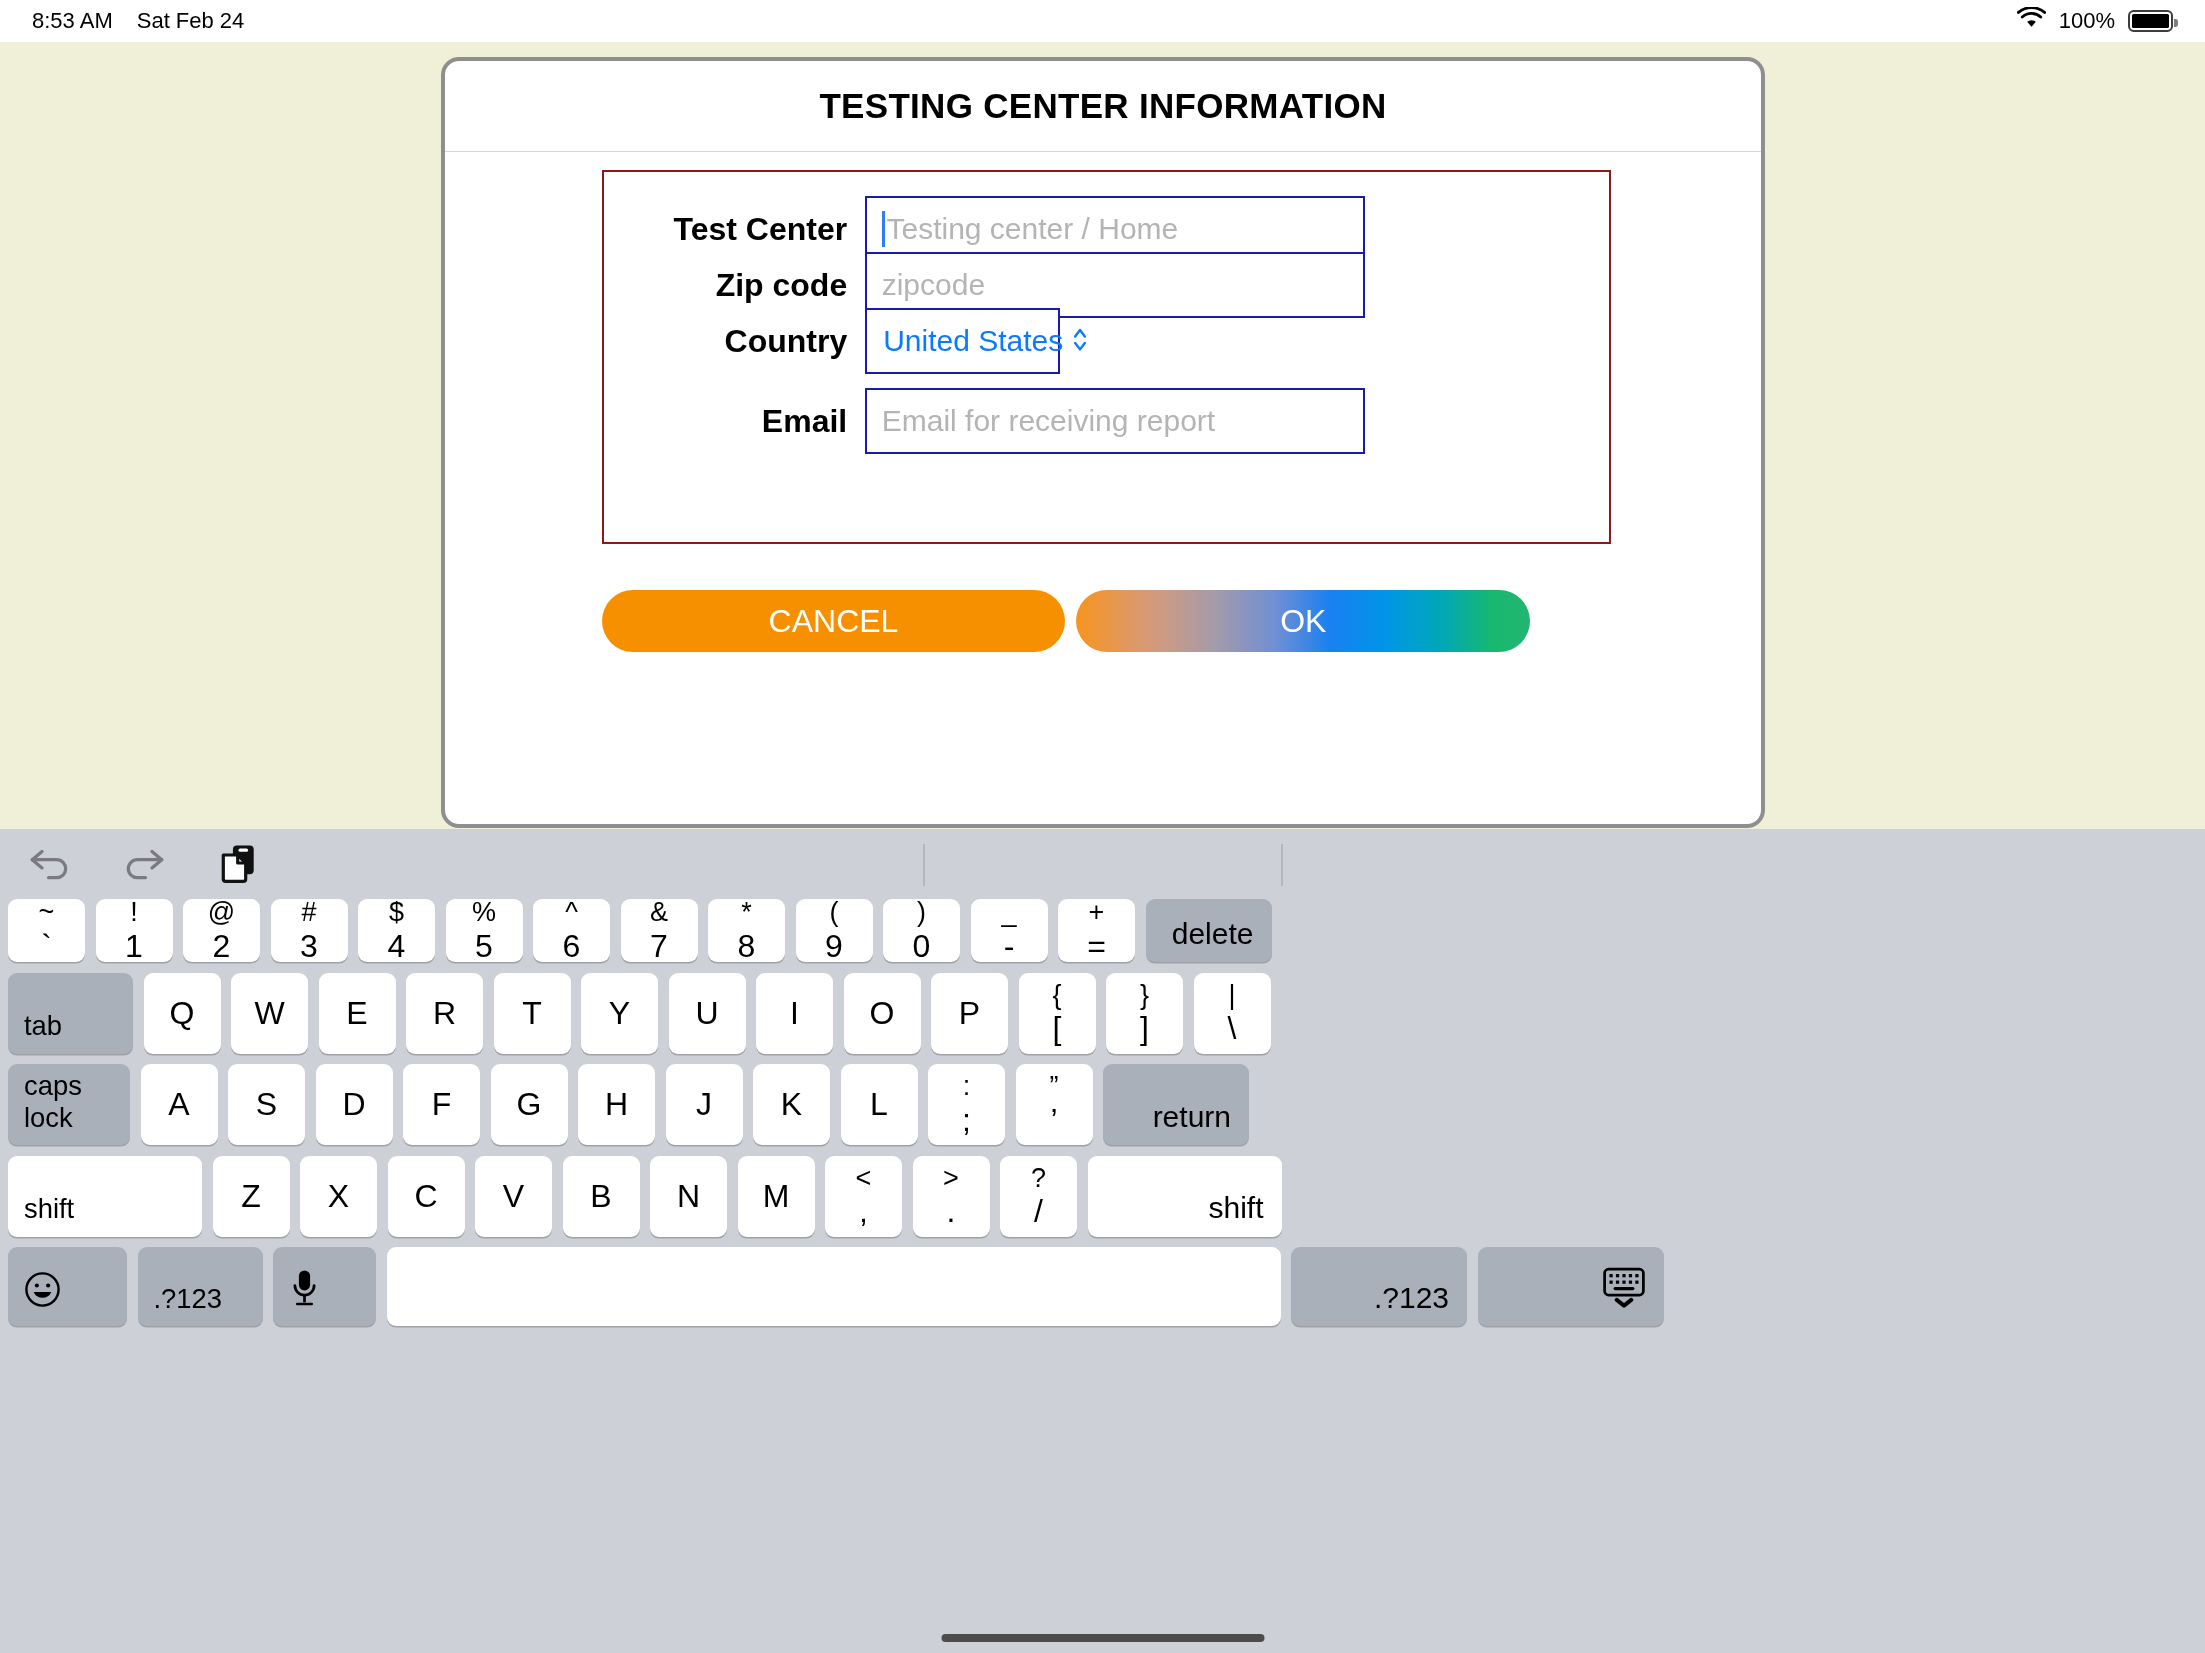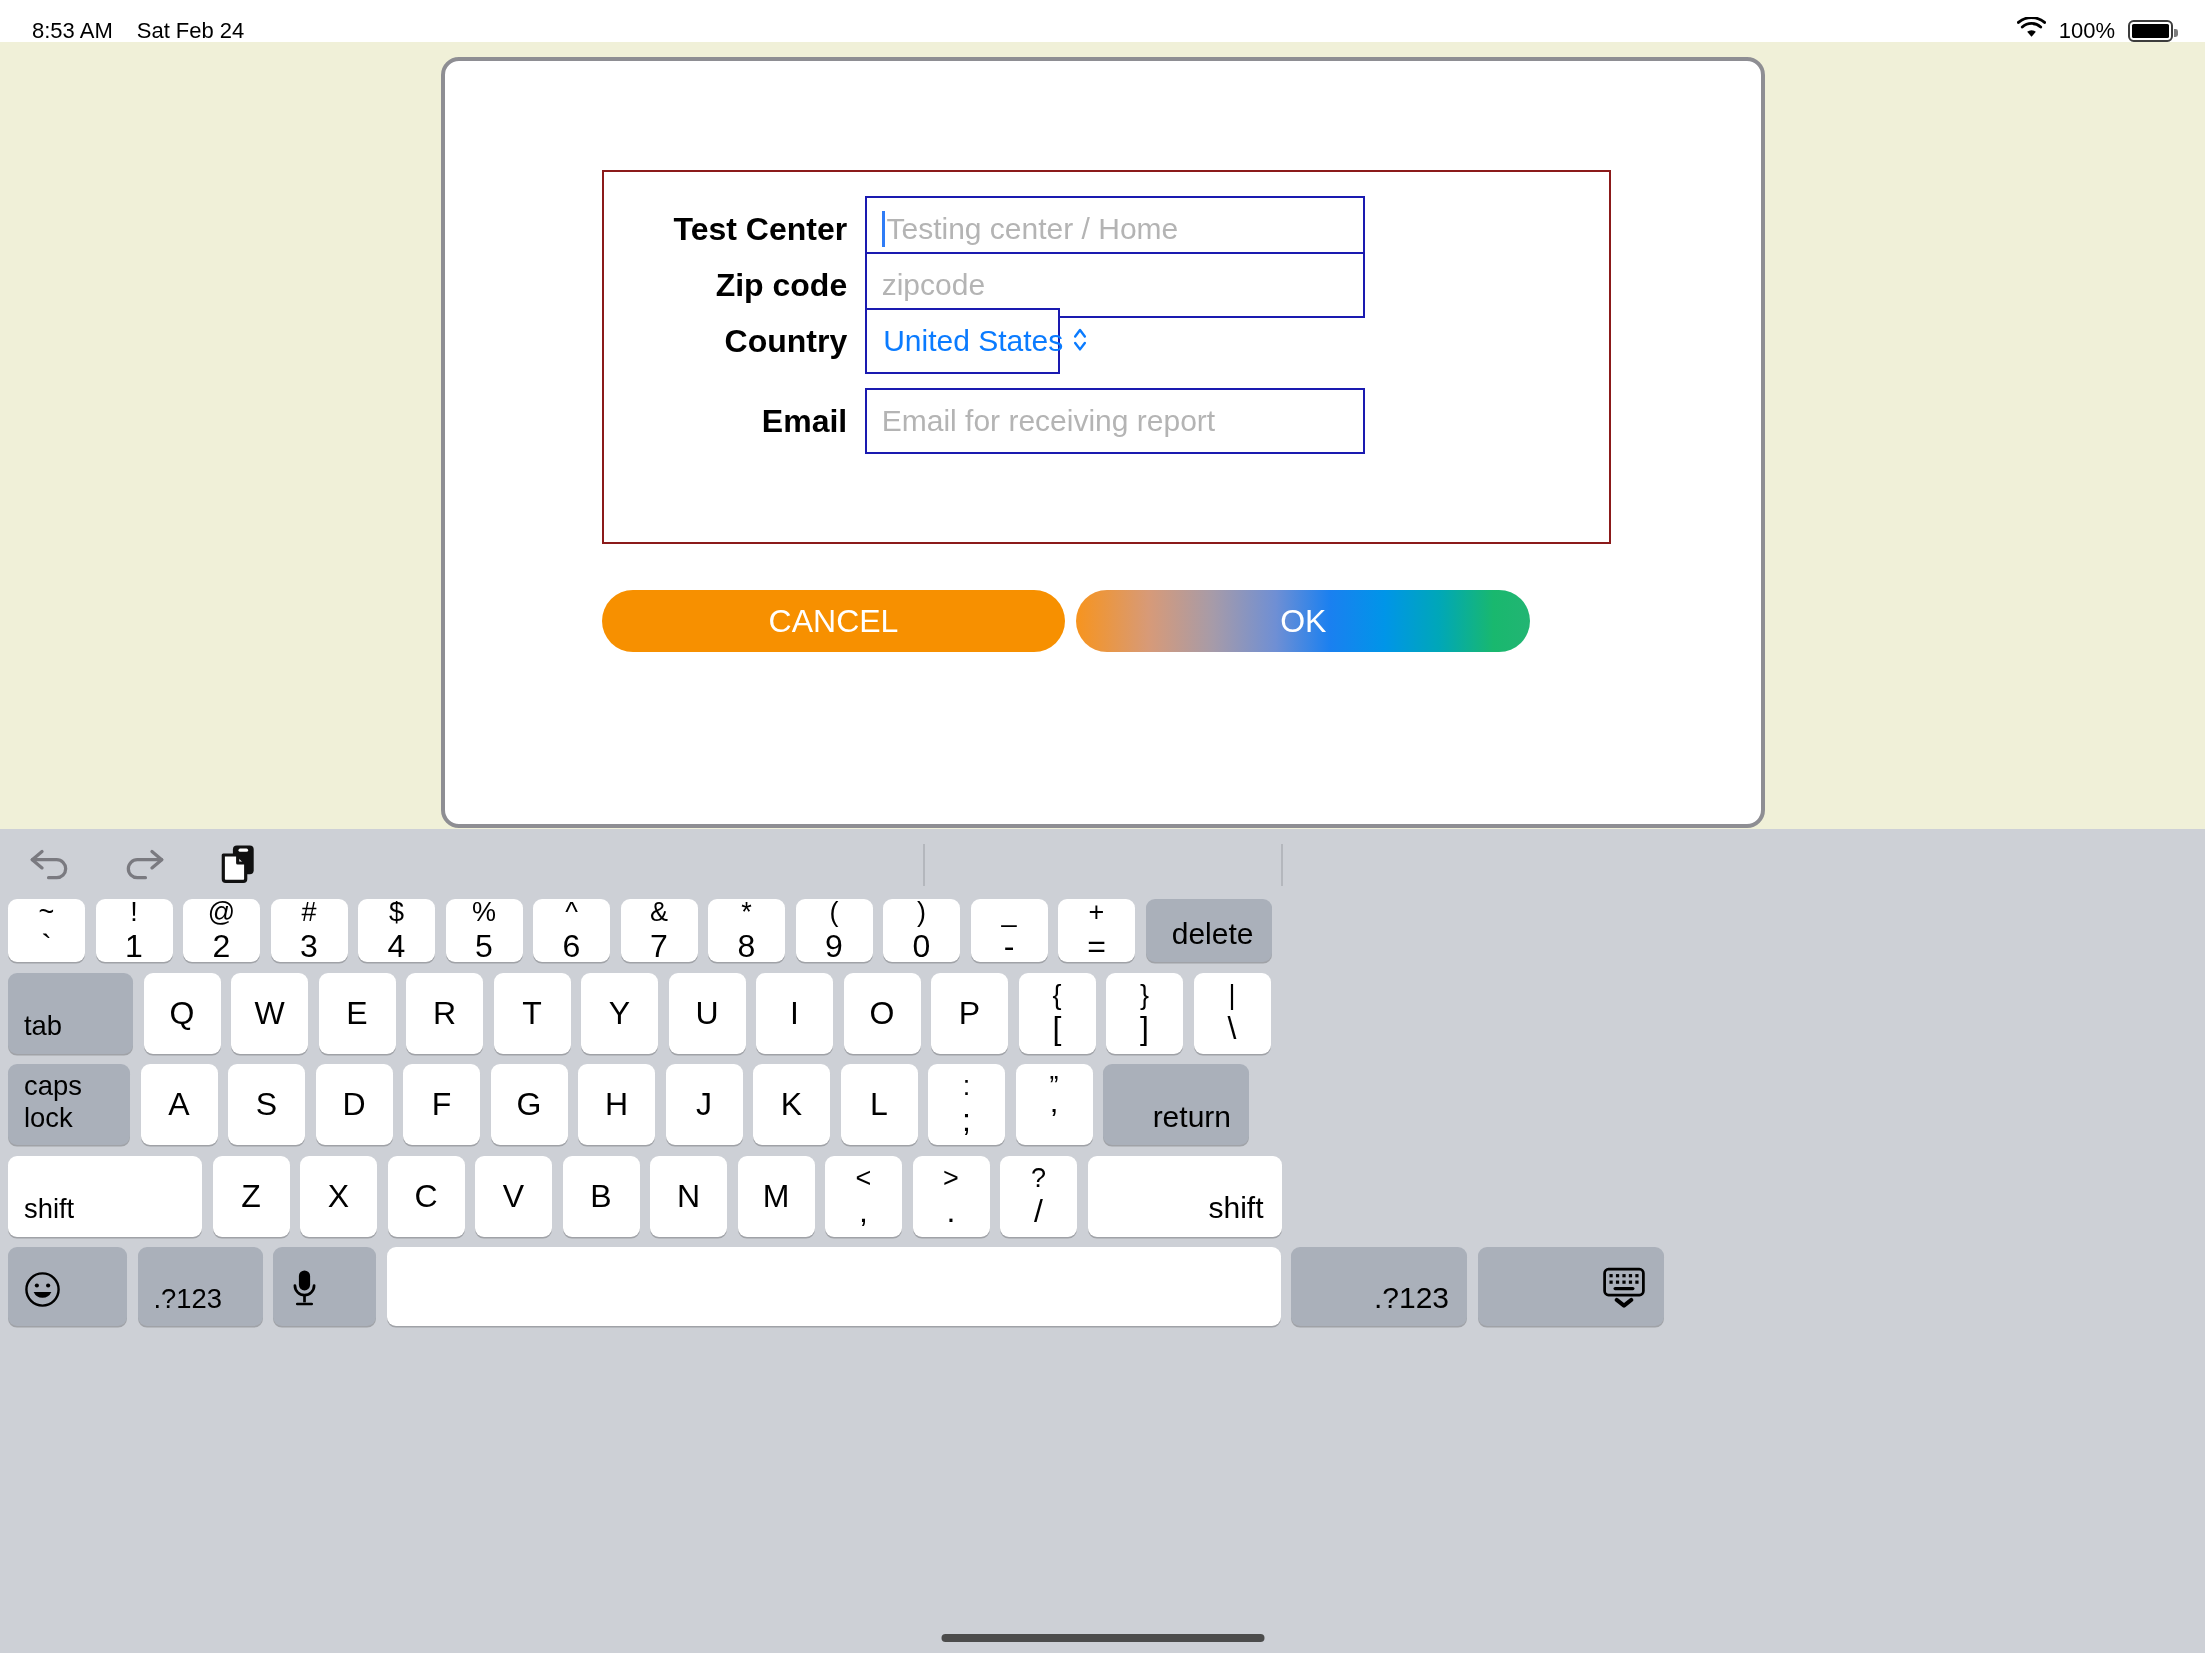--- a/index.html
+++ b/index.html
@@ -6,21 +6,21 @@
   html, body {
     width: 2205px; height: 1653px;
     font-family: "Liberation Sans", sans-serif;
     overflow: hidden;
     background: #ffffff;
   }
   #screen { position: relative; width: 2205px; height: 1653px; }
 
   
   #statusbar {
-    position: absolute; left: 0; top: 10px; width: 2205px; height: 42px;
+    position: absolute; left: 0; top: 0; width: 2205px; height: 42px;
     background: #ffffff;
     display: flex; align-items: center;
     padding: 8px 32px;
     font-size: 22px; color: #000;
   }
   #statusbar .left { display: flex; align-items: center; gap: 24px; }
   #statusbar .right { margin-left: auto; display: flex; align-items: center; gap: 13px; }
   .wifi-icon { display: block; }
   .batt {
     width: 45px; height: 22px; border: 2.4px solid #3d3d3d; border-radius: 5.7px;
@@ -182,20 +182,23 @@
       <span class="batt">
           <i></i>
         </span>
     </div>
   </div>
 
   <div id="appbg"></div>
 
   <div id="dialog">
 
+    <div id="dialog-header">
+      <div id="dialog-title">TESTING CENTER INFORMATION</div>
+    </div>
 
     <div id="buttons">
       <button class="btn" id="btn-cancel">CANCEL</button>
       <button class="btn" id="btn-ok">OK</button>
     </div>
 
     <div id="form-box">
 
       <div class="row" style="left:-4.8px; top:24px;">
         <div class="field-label">Test Center</div>

